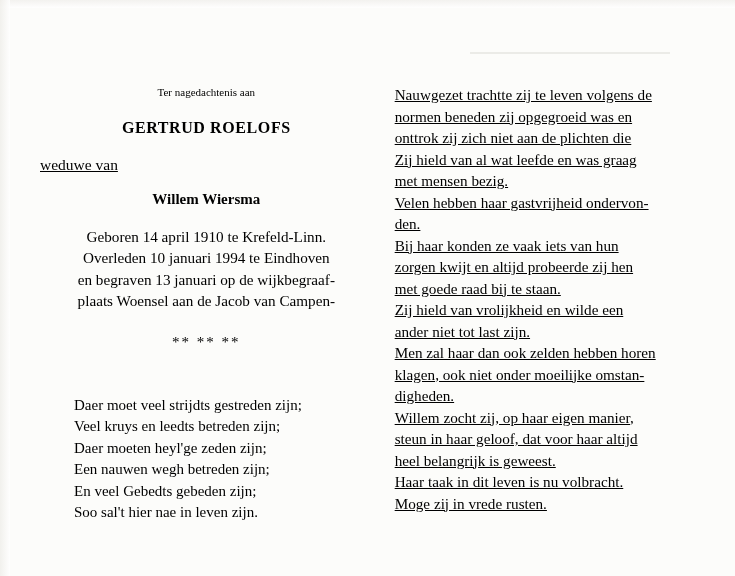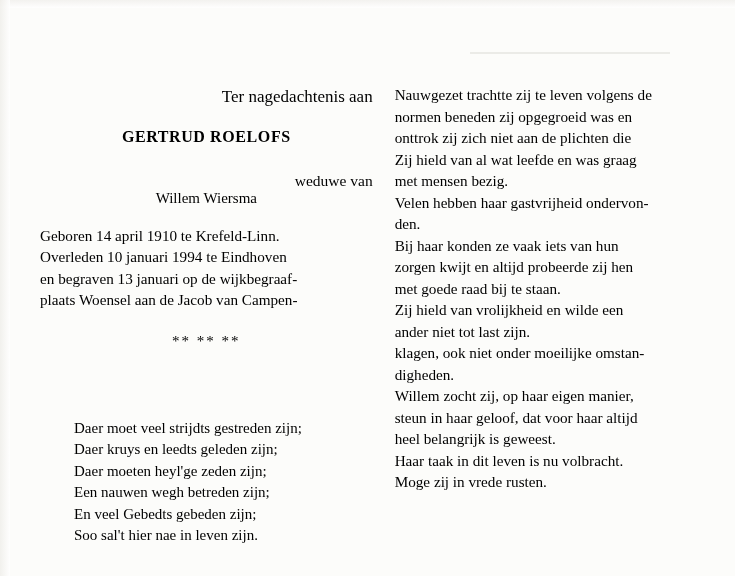--- a/index.html
+++ b/index.html
@@ -36,66 +36,69 @@
   }
   .col-left {
     width: 372px;
     padding-left: 18px;
     padding-right: 10px;
   }
   .col-right {
     width: 341px;
     padding-left: 12px;
     padding-right: 6px;
+    text-decoration: underline;
   }
 
   
   .dedication {
-    text-align: right;
-    font-size: 17px;
+    text-align: center;
+    font-size: 11px;
     line-height: 1.5;
     margin-top: 14px;
   }
   .name-main {
     text-align: center;
     font-size: 16px;
     font-weight: bold;
     letter-spacing: 0.6px;
     margin-top: 18px;
     font-family: Liberation Serif, serif;
   }
   .relation {
-    text-align: right;
+    text-align: left;
     font-size: 15.5px;
-    margin-top: 26px;
+    margin-top: 19px;
+    text-decoration: underline;
   }
   .name-spouse {
     text-align: center;
     font-size: 15px;
-    font-weight: normal;
+    font-weight: bold;
+    margin-top: 17px;
   }
   .bio {
     font-size: 15.2px;
     line-height: 1.42;
     margin-top: 18px;
-    text-align: left;
+    text-align: center;
   }
   .bio div {
     white-space: pre;
   }
   .stars {
     text-align: center;
     font-size: 15px;
     letter-spacing: 2px;
     margin-top: 22px;
   }
   .poem {
     font-size: 15px;
     line-height: 1.43;
-    margin-top: 68px;
+    margin-top: 44px;
     padding-left: 34px;
   }
   .poem div {
     white-space: pre;
   }
 
   
   .tribute {
     font-size: 15.2px;
     line-height: 1.415;
@@ -156,21 +159,21 @@
         <div>Geboren 14 april 1910 te Krefeld-Linn.</div>
         <div>Overleden 10 januari 1994 te Eindhoven</div>
         <div>en begraven 13 januari op de wijkbegraaf-</div>
         <div>plaats Woensel aan de Jacob van Campen-</div>
       </div>
 
       <div class="stars">** ** **</div>
 
       <div class="poem">
         <div>Daer moet veel strijdts gestreden zijn;</div>
-        <div>Daer kruys en leedts geleden zijn;</div>
+        <div>Veel kruys en leedts betreden zijn;</div>
         <div>Daer moeten heyl'ge zeden zijn;</div>
         <div>Een nauwen wegh betreden zijn;</div>
         <div>En veel Gebedts gebeden zijn;</div>
         <div>Soo sal't hier nae in leven zijn.</div>
       </div>
 
     </div>
 
     <div class="col col-right">
       <div class="tribute">
@@ -179,20 +182,21 @@
         <div>onttrok zij zich niet aan de plichten die</div>
         <div>Zij hield van al wat leefde en was graag</div>
         <div>met mensen bezig.</div>
         <div>Velen hebben haar gastvrijheid ondervon-</div>
         <div>den.</div>
         <div>Bij haar konden ze vaak iets van hun</div>
         <div>zorgen kwijt en altijd probeerde zij hen</div>
         <div>met goede raad bij te staan.</div>
         <div>Zij hield van vrolijkheid en wilde een</div>
         <div>ander niet tot last zijn.</div>
+        <div>Men zal haar dan ook zelden hebben horen</div>
         <div>klagen, ook niet onder moeilijke omstan-</div>
         <div>digheden.</div>
         <div>Willem zocht zij, op haar eigen manier,</div>
         <div>steun in haar geloof, dat voor haar altijd</div>
         <div>heel belangrijk is geweest.</div>
         <div>Haar taak in dit leven is nu volbracht.</div>
         <div>Moge zij in vrede rusten.</div>
       </div>
     </div>
 

